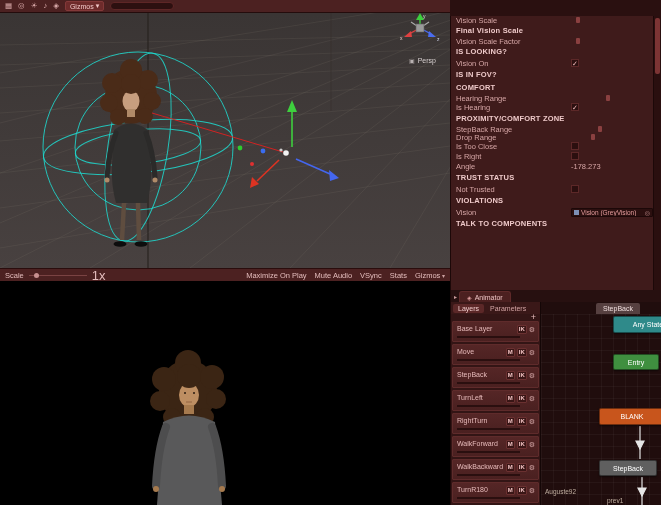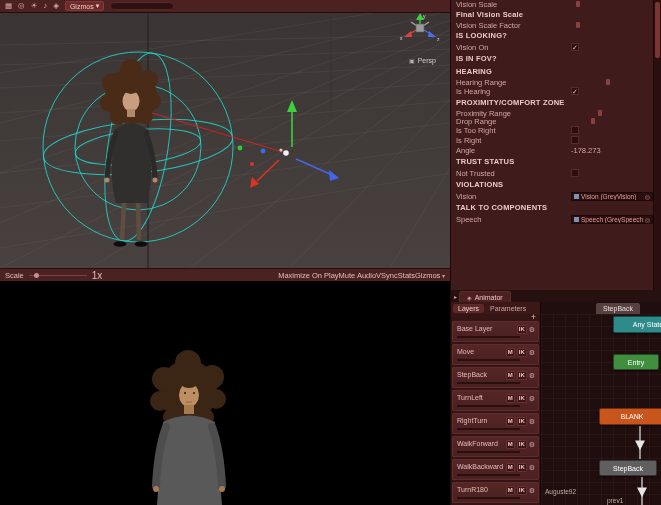--- a/index.html
+++ b/index.html
@@ -21,27 +21,27 @@
   .persp .picon{font-size:6px;color:#b9b2b2}
   svg text{font-family:"Liberation Sans",sans-serif}
 
   
   .game-toolbar{position:absolute;left:0;top:268px;width:450px;height:13px;background:#4c2121;
         border-top:1px solid #2a0d0d;border-bottom:1px solid #1c0808;display:flex;align-items:center;
         font-size:7.5px;color:#e3bcbc;padding:6px 5px;gap:5px}
   .gslider{position:relative;width:58px;height:9px}
   .gtrack{position:absolute;top:4px;left:0;right:0;height:1.5px;background:#7a4343}
   .ghandle{position:absolute;top:2px;left:5px;width:5px;height:5px;border-radius:50%;background:#c79090}
-  .game-buttons{margin-left:auto;display:flex;gap:0;align-items:center}
+  .game-buttons{margin-left:auto;display:flex;gap:8px;align-items:center}
   .gbtn{font-size:7.5px;color:#e3bcbc;white-space:nowrap;cursor:default}
   .gbtn .dd{font-size:6px;color:#caa0a0}
   .game-view{position:absolute;left:0;top:281px;width:450px;height:224px;background:#000;overflow:hidden}
 
   
-  .inspector{position:absolute;left:450px;top:0;width:211px;height:290px;background:#3f1b1b;
+  .inspector{position:absolute;left:450px;top:16px;width:211px;height:290px;background:#3f1b1b;
         border-left:1px solid #1c0808;overflow:hidden}
   .insp-rows{position:absolute;left:0;top:0;right:8px}
   .insp-row{display:flex;align-items:center;height:10px;padding-left:5px}
   .insp-row.header{height:13px;align-items:flex-end;padding-bottom:2px}
   .insp-label{width:115px;white-space:nowrap;overflow:hidden;font-size:7.5px;color:#d6a6a6;flex:none}
   .insp-label.hdr{width:auto;font-weight:bold;color:#eec9c9;letter-spacing:.2px}
   .cb{width:8px;height:8px;background:#2b0f0f;border:1px solid #5c2828;display:flex;align-items:center;
         justify-content:center;font-size:7px;line-height:1;color:#f0bcbc}
   .slider{position:relative;width:76px;height:8px}
   .slider .track{position:absolute;left:0;right:0;top:3px;height:2.5px;background:#271010;
@@ -209,21 +209,21 @@
       <span>Persp</span>
     </div>
   </div>
 
   <div class="game-toolbar">
     <span style="font-size:7.5px">Scale</span>
     <div class="gslider">
       <div class="gtrack"></div>
       <div class="ghandle"></div>
     </div>
-    <span style="font-size:10px">1x</span>
+    <span style="font-size:13px">1x</span>
     <div class="game-buttons" id="game-toolbar-buttons">
         <span class="gbtn">Maximize On Play</span>
         <span class="gbtn">Mute Audio</span>
         <span class="gbtn">VSync</span>
         <span class="gbtn">Stats</span>
         <span class="gbtn">Gizmos<span class="dd"> ▾</span></span>
       </div>
   </div>
 
   <div class="game-view">
@@ -277,52 +277,52 @@
           <span class="insp-label hdr">IS LOOKING?</span>
         </div>
         <div class="insp-row checkbox">
           <span class="insp-label">Vision On</span>
           <span class="cb on">✓</span>
         </div>
         <div class="insp-row header">
           <span class="insp-label hdr">IS IN FOV?</span>
         </div>
         <div class="insp-row header">
-          <span class="insp-label hdr">HEARING</span>
+          <span class="insp-label hdr">COMFORT</span>
         </div>
         <div class="insp-row slider">
           <span class="insp-label">Hearing Range</span>
           <div class="slider">
             <div class="track"></div>
             <div class="handle" style="left: 35px;"></div>
           </div>
         </div>
         <div class="insp-row checkbox">
           <span class="insp-label">Is Hearing</span>
           <span class="cb on">✓</span>
         </div>
         <div class="insp-row header">
           <span class="insp-label hdr">PROXIMITY/COMFORT ZONE</span>
         </div>
         <div class="insp-row slider">
-          <span class="insp-label">Proximity Range</span>
+          <span class="insp-label">StepBack Range</span>
           <div class="slider">
             <div class="track"></div>
             <div class="handle" style="left: 27px;"></div>
           </div>
         </div>
         <div class="insp-row slider">
           <span class="insp-label">Drop Range</span>
           <div class="slider">
             <div class="track"></div>
             <div class="handle" style="left: 20px;"></div>
           </div>
         </div>
         <div class="insp-row checkbox">
-          <span class="insp-label">Is Too Right</span>
+          <span class="insp-label">Is Too Close</span>
           <span class="cb"></span>
         </div>
         <div class="insp-row checkbox">
           <span class="insp-label">Is Right</span>
           <span class="cb"></span>
         </div>
         <div class="insp-row value">
           <span class="insp-label">Angle</span>
           <span class="val">-178.273</span>
         </div>
@@ -339,28 +339,20 @@
         <div class="insp-row object">
           <span class="insp-label">Vision</span>
           <div class="obj">
             <span class="oicon"></span>
             <span class="otext">Vision (GreyVision)</span>
             <span class="picker">◎</span>
           </div>
         </div>
         <div class="insp-row header">
           <span class="insp-label hdr">TALK TO COMPONENTS</span>
-        </div>
-        <div class="insp-row object">
-          <span class="insp-label">Speech</span>
-          <div class="obj">
-            <span class="oicon"></span>
-            <span class="otext">Speech (GreySpeech)</span>
-            <span class="picker">◎</span>
-          </div>
         </div>
       </div>
     <div class="insp-scroll">
       <div class="thumb"></div>
     </div>
   </div>
 
   <div class="animator-tabbar">
     <span class="chev">▸</span>
     <div class="anim-tab">

